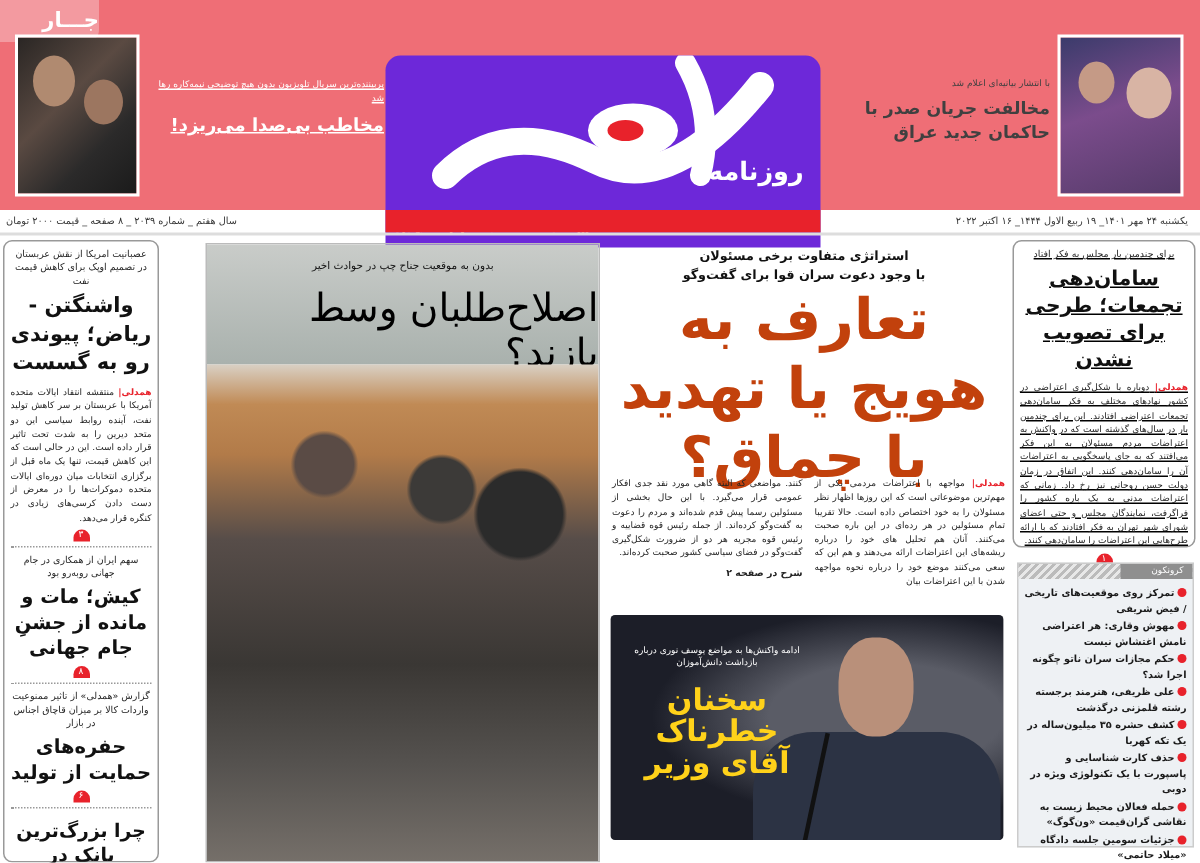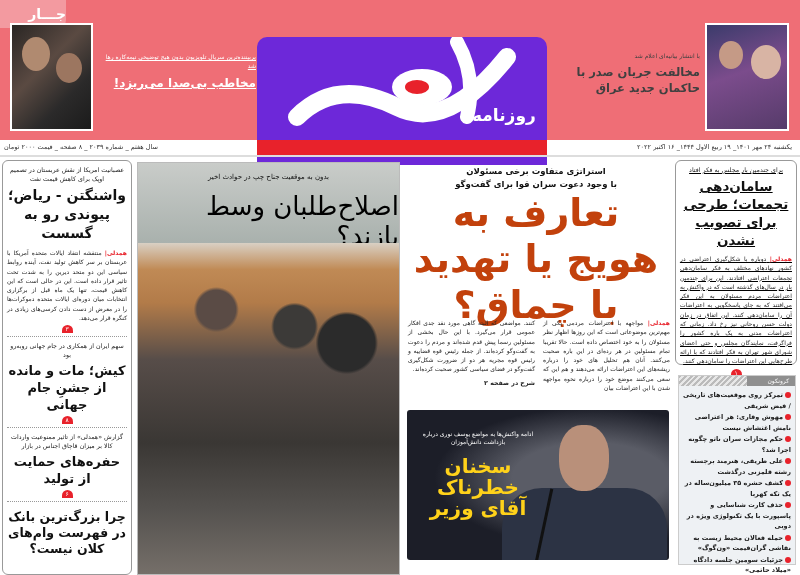--- a/index.html
+++ b/index.html
@@ -65,21 +65,21 @@
     position: absolute; top: 140px; height: 15px; font-size: 6.5px; color: #333;
     line-height: 14px; white-space: nowrap;
   }
   .dateline.left { left: 4px; }
   .dateline.right { right: 8px; }
   .red-strip { position: absolute; left: 257px; top: 140px; width: 290px; height: 15px; background: #e8222b; }
   .rule { position: absolute; left: 0; top: 155px; width: 800px; height: 2px; background: #ddd; }
 
   
   .col-box { position: absolute; border: 1px solid #999; border-radius: 6px; background: #fff; }
-  .col-left { left: 2px; top: 160px; width: 130px; height: 415px; }
+  .col-left { left: 2px; top: 160px; width: 104px; height: 415px; }
   .col-right { left: 675px; top: 160px; width: 122px; height: 205px; text-decoration: underline; }
 
   .story { text-align: center; padding: 4px 4px 0 4px; }
   .story .kicker { font-size: 6.3px; color: #222; line-height: 9px; }
   .story .headline { font-size: 14px; font-weight: bold; line-height: 19px; margin-top: 3px; color: #111; }
   .story .body { font-size: 6px; line-height: 9.3px; text-align: justify; margin-top: 5px; color: #222; }
   .story .source { color: #e8222b; font-weight: bold; }
   .page-badge {
     display: block; margin: 3px auto 0; width: 11px; height: 8px; background: #e8222b;
     border-radius: 6px 6px 0 0; color: #fff; font-size: 6px; line-height: 8px; text-align: center;

